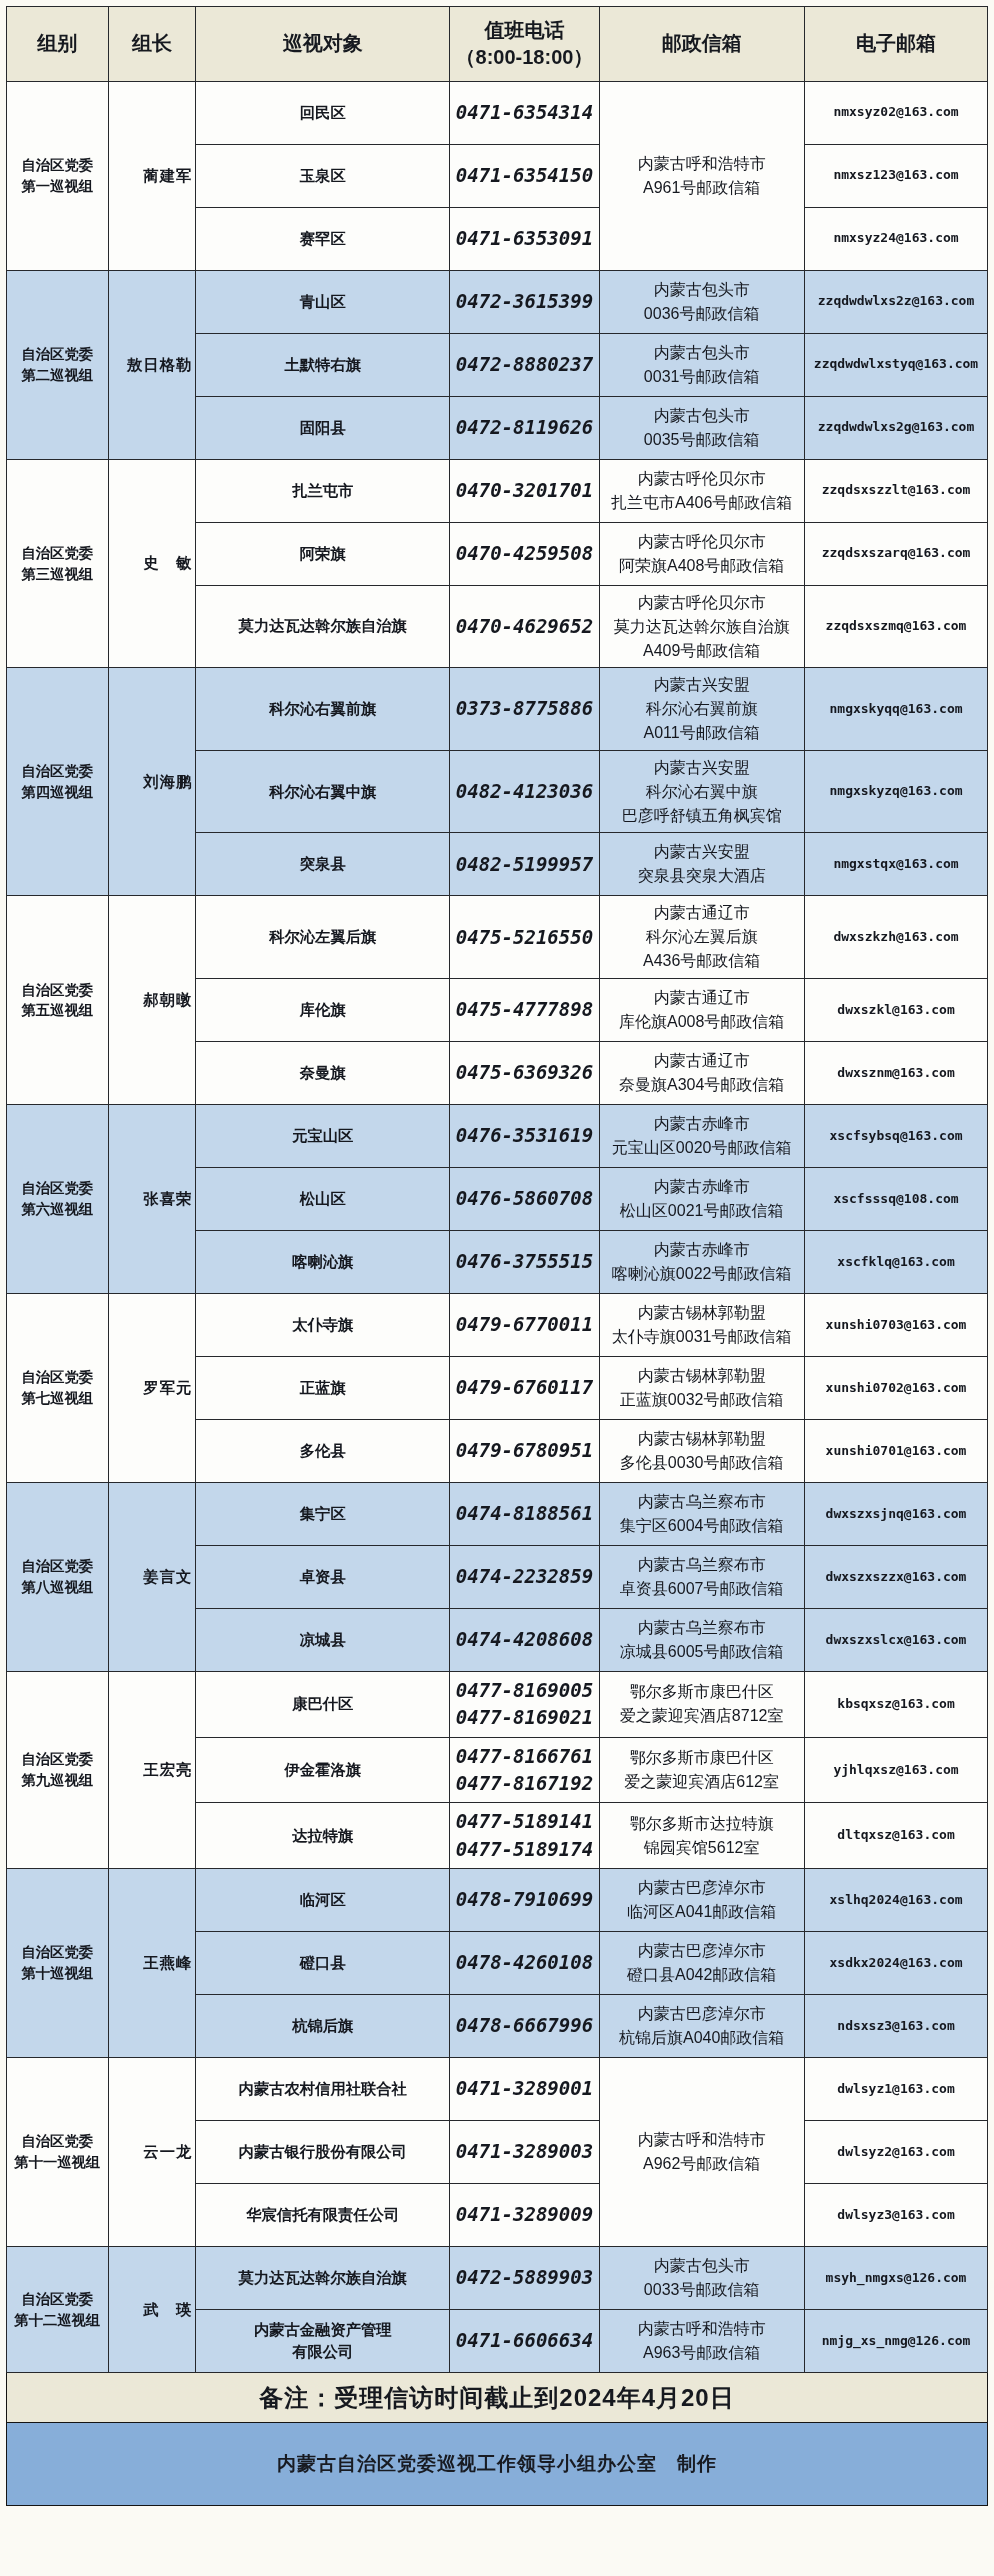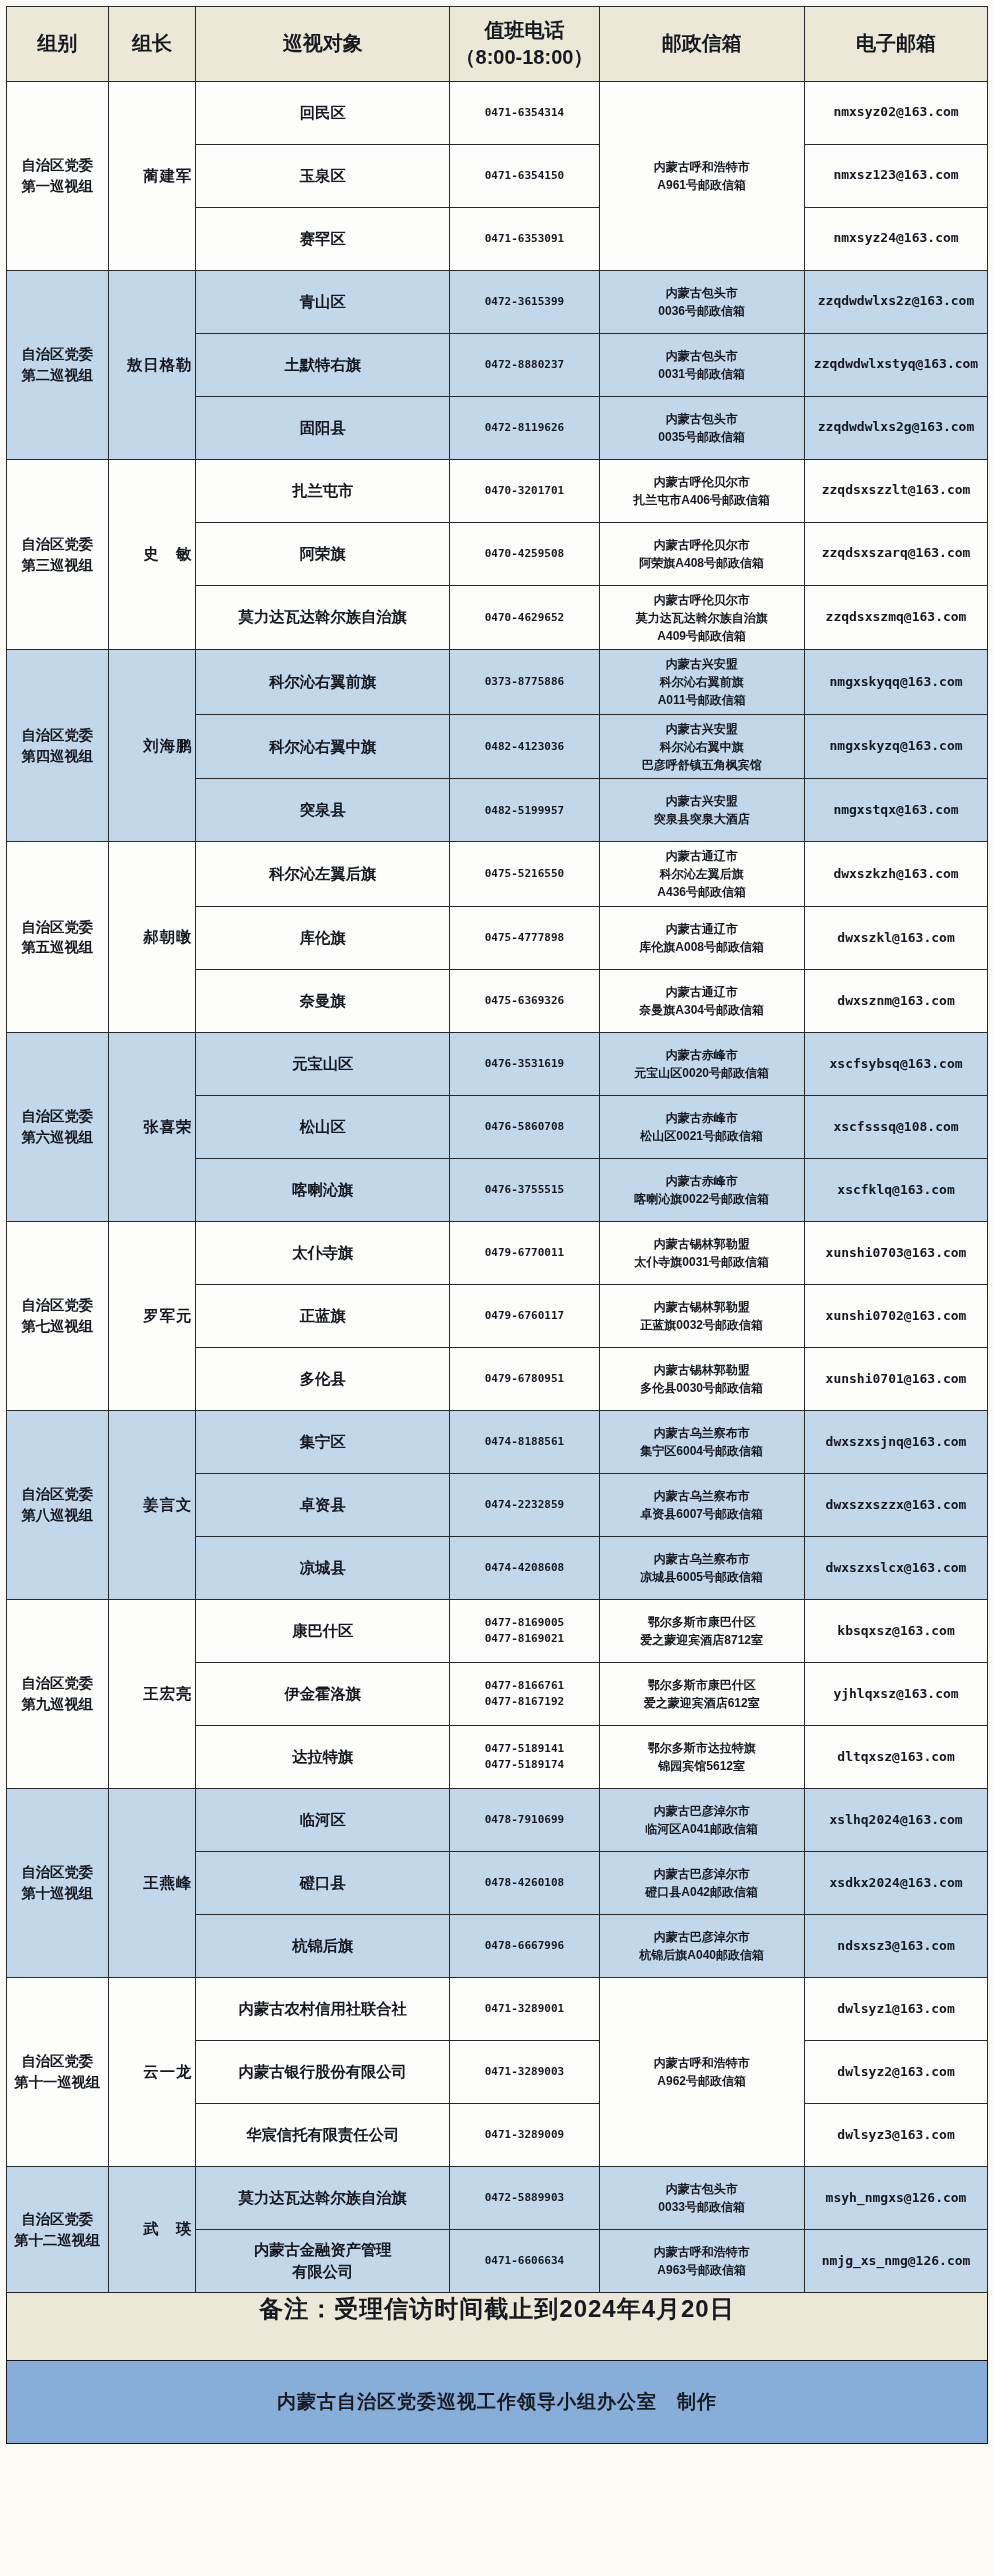--- a/index.html
+++ b/index.html
@@ -36,27 +36,27 @@
     background:#ebe8d7; height:75px;
     font-size:20px; font-weight:bold; color:#16191f; line-height:1.35;
   }
   tbody td { height:63px; line-height:1.45; }
   tr.row-white td { background:#fdfdfb; }
   tr.row-blue  td { background:#c3d7eb; }
   tr.group-start td { border-top:1.9px solid #141414; }
   td.cell-group  { font-size:14.3px; font-weight:bold; }
   td.cell-leader { font-size:15.3px; font-weight:bold; letter-spacing:1px;text-align:right; }
   td.cell-target { font-size:15.3px; font-weight:bold; }
-  td.cell-phone  { font-family:"DejaVu Sans Mono","Liberation Mono",monospace; font-size:11px; font-weight:bold; }
-  td.cell-postal { font-size:12px; font-weight:bold; line-height:1.5;margin-left:14px; }
+  td.cell-phone  { font-family:"DejaVu Sans Mono","Liberation Mono",monospace; font-size:19px; font-weight:bold;font-style:italic; }
+  td.cell-postal { font-size:16px; font-weight:normal; line-height:1.5;margin-left:14px; }
   td.cell-email  { font-family:"DejaVu Sans Mono","Liberation Mono",monospace; font-size:13px; font-weight:bold; }
   .note-bar {
     border:1.9px solid #141414; border-top:none;
-    background:#ebe8d7; height:68px;
-    display:flex; align-items:flex-start; justify-content:center;
+    background:#ebe8d7; height:50px;
+    display:flex; align-items:center; justify-content:center;
   }
   .note-bar .note-text { font-size:24px; font-weight:bold; color:#16191f; letter-spacing:1px; }
   .credit-bar {
     border:1.9px solid #141414; border-top:none;
     background:#87aed9; height:83px;
     display:flex; align-items:center; justify-content:center;
   }
   .credit-bar .credit-text { font-size:19px; font-weight:bold; color:#181b22; letter-spacing:1px; }
 </style>
 </head>

